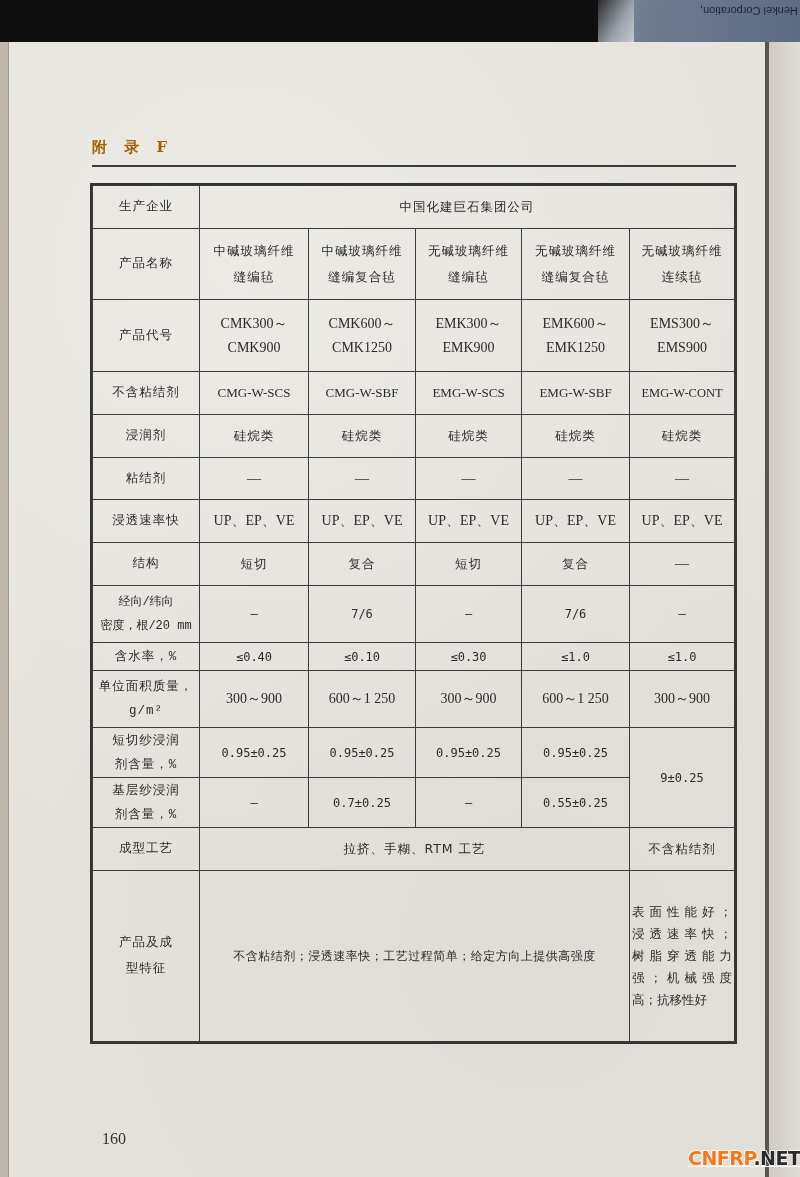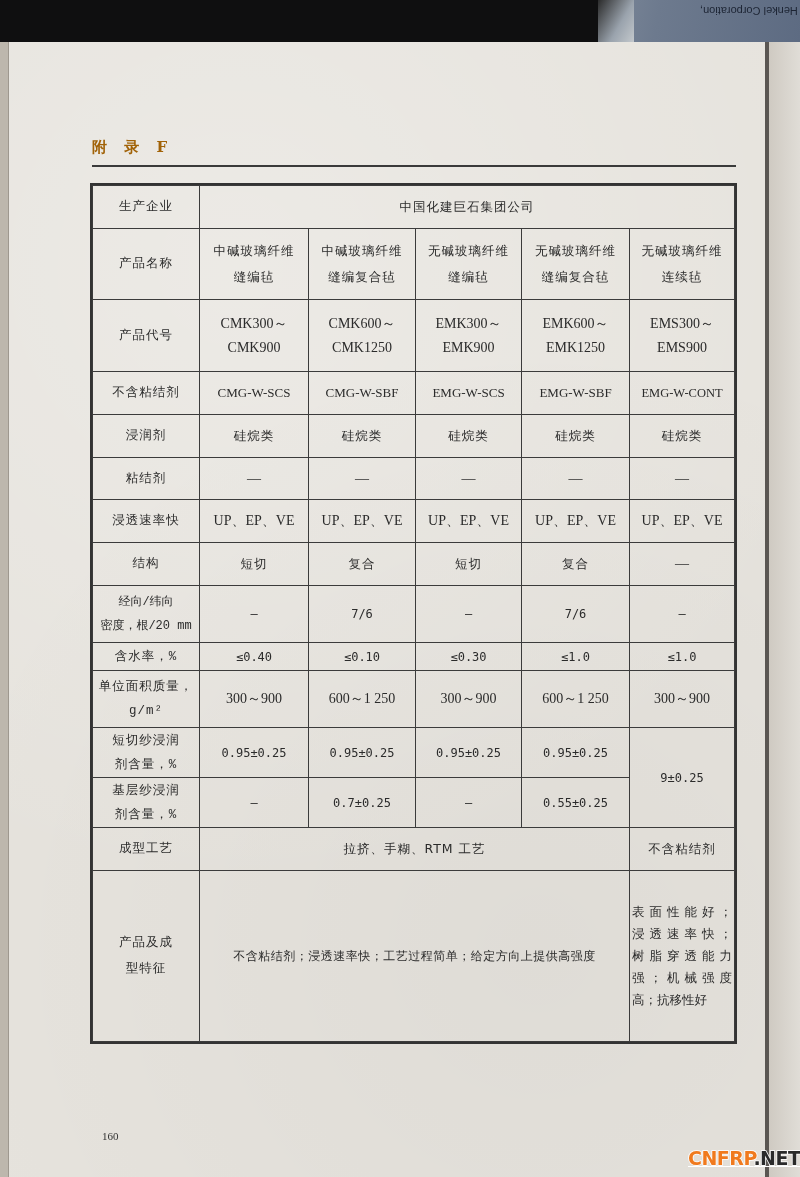--- a/index.html
+++ b/index.html
@@ -49,21 +49,21 @@
     padding:0 2px; line-height:22px;
   }
   table.spec tr { }
   .outer { outline:2px solid #333; }
   td.rh { font-family:Liberation Mono, monospace; font-size:12.5px; letter-spacing:1px; }
   td.zh { font-family:"DejaVu Sans","Liberation Sans",sans-serif; font-size:12.5px; letter-spacing:1px; }
   td.num { font-family:"Liberation Serif","DejaVu Serif",serif; font-size:14px; }
   td.mono { font-family:"DejaVu Sans Mono","Liberation Mono",monospace; font-size:12px; }
   td.feat-right { text-align:justify; text-align-last:justify; padding:0 4px; line-height:26px; font-family:"DejaVu Sans",sans-serif; font-size:12.5px; }
 
-  .page-num { position:absolute; left:102px; top:1130px; font-size:11px; color:#333; font-family:"Liberation Serif",serif; }
+  .page-num { position:absolute; left:102px; top:1130px; font-size:16px; color:#333; font-family:"Liberation Serif",serif; }
   .watermark {
     position:absolute; left:688px; top:1147px;
     font-family:"DejaVu Sans","Liberation Sans",sans-serif; font-weight:bold; font-size:19px; letter-spacing:-0.5px;
     -webkit-text-stroke:1.5px #ffffff; paint-order:stroke fill;text-decoration:underline;
   }
   .wm-a { color:#f07a1e; }
   .wm-b { color:#2a2a2a; }
 </style>
 </head>
 <body>

